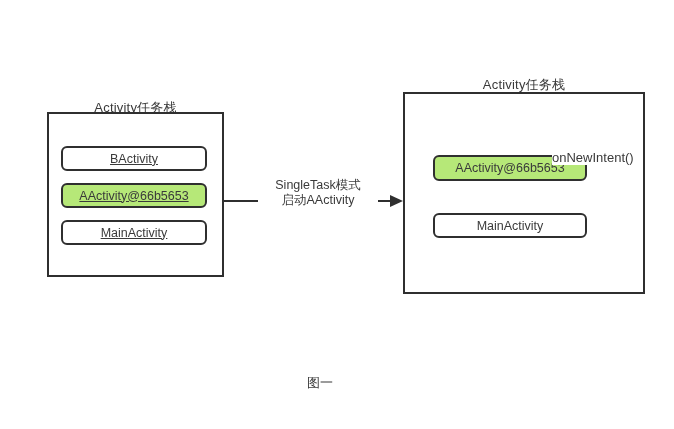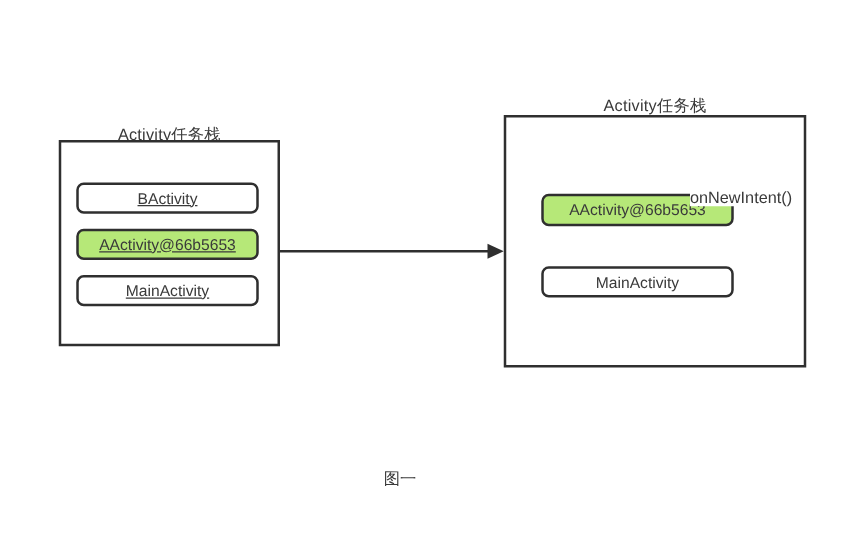--- a/index.html
+++ b/index.html
@@ -119,20 +119,24 @@
       <span>BActivity</span>
     </div>
     <div class="stack-item left-item li-1 highlight">
       <span>AActivity@66b5653</span>
     </div>
     <div class="stack-item left-item li-2">
       <span>MainActivity</span>
     </div>
   </div>
 
+  <div class="transition-label">
+    <div>SingleTask模式</div>
+    <div>启动AActivity</div>
+  </div>
 
   <div class="stack-title right">Activity任务栈</div>
   <div class="stack-box right">
     <div class="stack-item right-item ri-0 highlight">
       <span>AActivity@66b5653</span>
     </div>
     <div class="stack-item right-item ri-1">
       <span>MainActivity</span>
     </div>
   </div>

